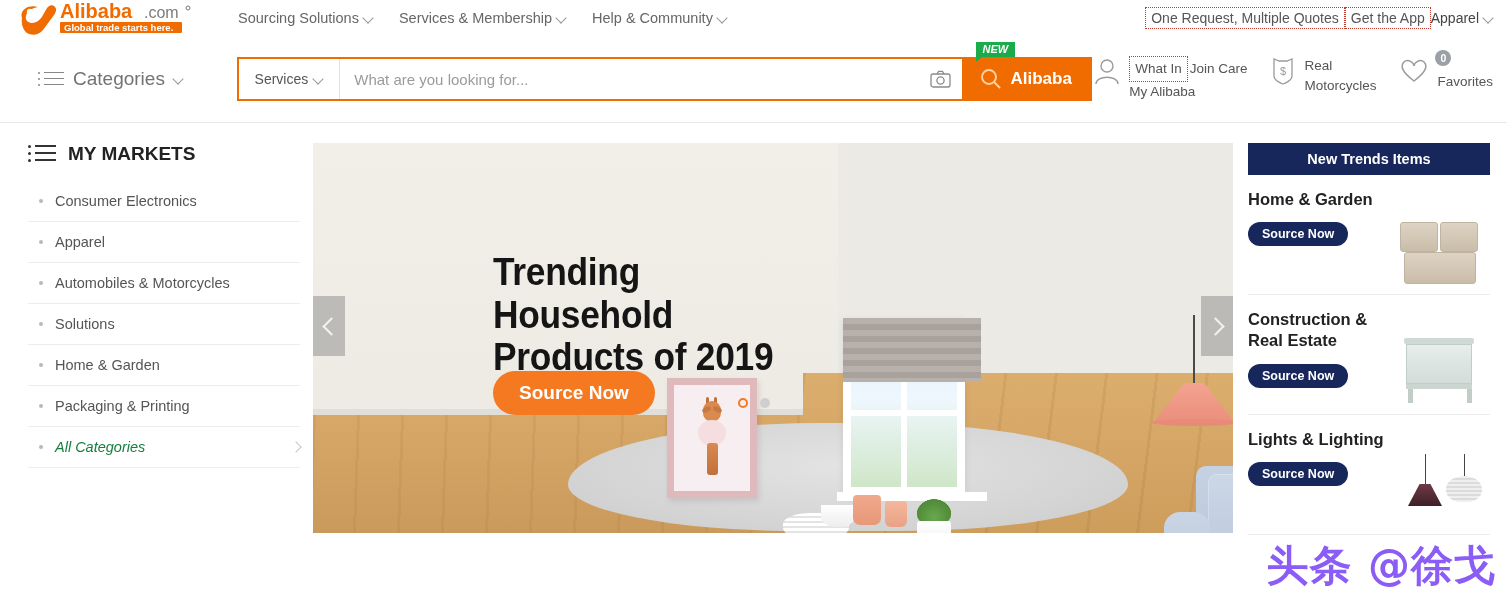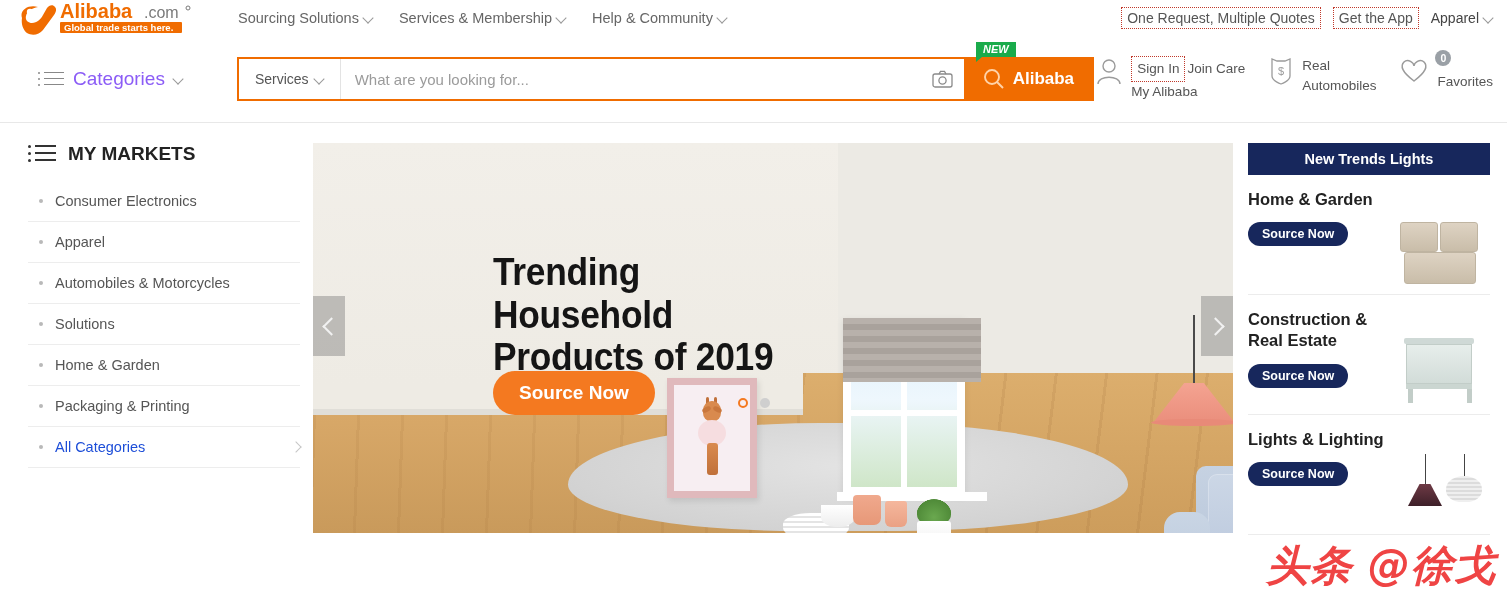--- a/index.html
+++ b/index.html
@@ -24,37 +24,37 @@
   }
   .chev { display: inline-block; width: 9px; height: 9px; position: relative; }
   .chev::after {
     content: ""; position: absolute; left: 0; top: 0;
     width: 7px; height: 7px;
     border-right: 1.4px solid #999; border-bottom: 1.4px solid #999;
     transform: rotate(45deg);
   }
 
   .topright {
-    margin-left: auto; display: flex; align-items: center; gap: 12px;
+    margin-left: auto; display: flex; align-items: center; 
     font-size: 14px; color: #666;
   }
   .hl-box {
     border: 1.6px dotted #c0392b; padding: 2px 5px; cursor: pointer;
     white-space: nowrap; color: #555;
   }
   .lang { display: flex; align-items: center; gap: 5px; cursor: pointer; color: #444; }
 
   
   .searchrow {
     height: 86px; display: flex; align-items: center;
     padding: 0 14px 0 10px; position: relative;
   }
   .categories {
     display: flex; align-items: center; gap: 9px; width: 210px;
-    font-size: 19px; color: #8b5cf6; cursor: pointer; padding-left: 28px;
+    font-size: 19px; color: #737373; cursor: pointer; padding-left: 28px;
   }
   .burger { width: 26px; height: 17px; position: relative; flex: 0 0 auto; }
   .burger i {
     position: absolute; left: 6px; right: 0; height: 1.7px; background: #888;
   }
   .burger i:nth-child(1) { top: 1px; }
   .burger i:nth-child(2) { top: 7px; }
   .burger i:nth-child(3) { top: 13px; }
   .burger b {
     position: absolute; left: 0; width: 2.4px; height: 2.4px;
@@ -136,21 +136,21 @@
   .mm-burger b:nth-child(6) { top: 14px; }
 
   .cat-item {
     height: 41px; display: flex; align-items: center; gap: 12px;
     border-bottom: 1px solid #ededed; font-size: 14.5px; color: #555;
     cursor: pointer; padding-left: 11px; position: relative;
   }
   .cat-item .dot {
     width: 4px; height: 4px; background: #b9b9b9; border-radius: 50%; flex: 0 0 auto;
   }
-  .cat-item.active { color: #1d4ed8; }
+  .cat-item.active { color: #15803d; font-style: italic; }
   .cat-arrow {
     margin-left: auto; width: 8px; height: 8px;
     border-right: 1.5px solid #c6c6c6; border-top: 1.5px solid #c6c6c6;
     transform: rotate(45deg);
   }
 
   
   .banner {
     width: 920px; height: 390px; position: relative; overflow: hidden;
     margin-left: 13px; flex: 0 0 auto; background: #efece6;
@@ -344,23 +344,23 @@
     clip-path: polygon(34% 0%, 66% 0%, 100% 100%, 0% 100%);
   }
   .pend-light {
     position: absolute; left: 52px; top: 22px; width: 36px; height: 26px;
     background: repeating-linear-gradient(180deg, #efefef 0 2px, #dcdcdc 2px 4px);
     border-radius: 50% 50% 44% 44%;
   }
 
   .watermark {
     position: absolute; right: 10px; bottom: 2px;
-    font-size: 42px; font-weight: bold; color: #ef4444;
+    font-size: 42px; font-weight: bold; color: #8b5cf6;
     font-family: "DejaVu Sans", sans-serif; white-space: nowrap;
-    letter-spacing: 1px; pointer-events: none; font-style: italic;
+    letter-spacing: 1px; pointer-events: none;
   }
 </style>
 </head>
 <body>
 
 <div class="topbar">
 
   <div class="logo">
     <svg width="196" height="34" viewBox="0 0 196 34">
       <path d="M6 17c-3 -9 8 -14 16 -11 -6 1 -11 4 -12 9 -1 4 2 7 6 7 5 0 9 -4 11 -8 l4 -7 c2 -3 6 -4 8 -1 2 2 1 5 -1 8 l-11 15 c-4 5 -11 6 -16 3 -4 -3 -6 -9 -5 -15z" fill="#f06c00"></path>
@@ -442,35 +442,35 @@
 
   <div class="account">
 
     <div class="acc-cell">
       <svg width="30" height="30" viewBox="0 0 30 30">
         <circle cx="15" cy="10" r="6" fill="none" stroke="#9b9b9b" stroke-width="1.4"></circle>
         <path d="M4 28 C4 19 26 19 26 28" fill="none" stroke="#9b9b9b" stroke-width="1.4"></path>
       </svg>
       <div class="acc-txt">
         <div class="acc-line">
-          <span class="hl-box">Sign In</span>
+          <span class="hl-box">What In</span>
           <span class="acc-link">Join Care</span>
         </div>
         <div>My Alibaba</div>
       </div>
     </div>
 
     <div class="acc-cell">
       <svg width="28" height="30" viewBox="0 0 28 30">
         <path d="M5 6 L5 3 L10 5 L18 5 L23 3 L23 6 L23 20 C23 25 14 28 14 28 C14 28 5 25 5 20 Z" fill="none" stroke="#9b9b9b" stroke-width="1.3"></path>
         <text x="14" y="19" text-anchor="middle" font-family="Liberation Sans, sans-serif" font-size="11" fill="#9b9b9b">$</text>
       </svg>
       <div class="acc-txt">
         <div>Real</div>
-        <div>Automobiles</div>
+        <div>Motorcycles</div>
       </div>
     </div>
 
     <div class="acc-cell fav-wrap">
       <svg width="32" height="28" viewBox="0 0 32 28">
         <path d="M16 25 C4 16 2 10 6 6 C10 2 16 7 16 10 C16 7 22 2 26 6 C30 10 28 16 16 25 Z" fill="none" stroke="#9b9b9b" stroke-width="1.5"></path>
       </svg>
       <div class="acc-txt">
         <div class="acc-line">
           <span class="badge-0">0</span>
@@ -588,21 +588,21 @@
 
     <div class="arrow left">
         <span></span>
       </div>
     <div class="arrow right">
         <span></span>
       </div>
   </div>
 
   <div class="rightpanel">
-    <div class="rp-head">New Trends Lights</div>
+    <div class="rp-head">New Trends Items</div>
 
     <div class="rp-card">
       <div class="rp-title">Home &amp; Garden</div>
       <button class="rp-btn">Source Now</button>
       <div class="rp-img">
         <div class="box-a"></div>
           <div class="box-b"></div>
           <div class="box-c"></div>
       </div>
     </div>

